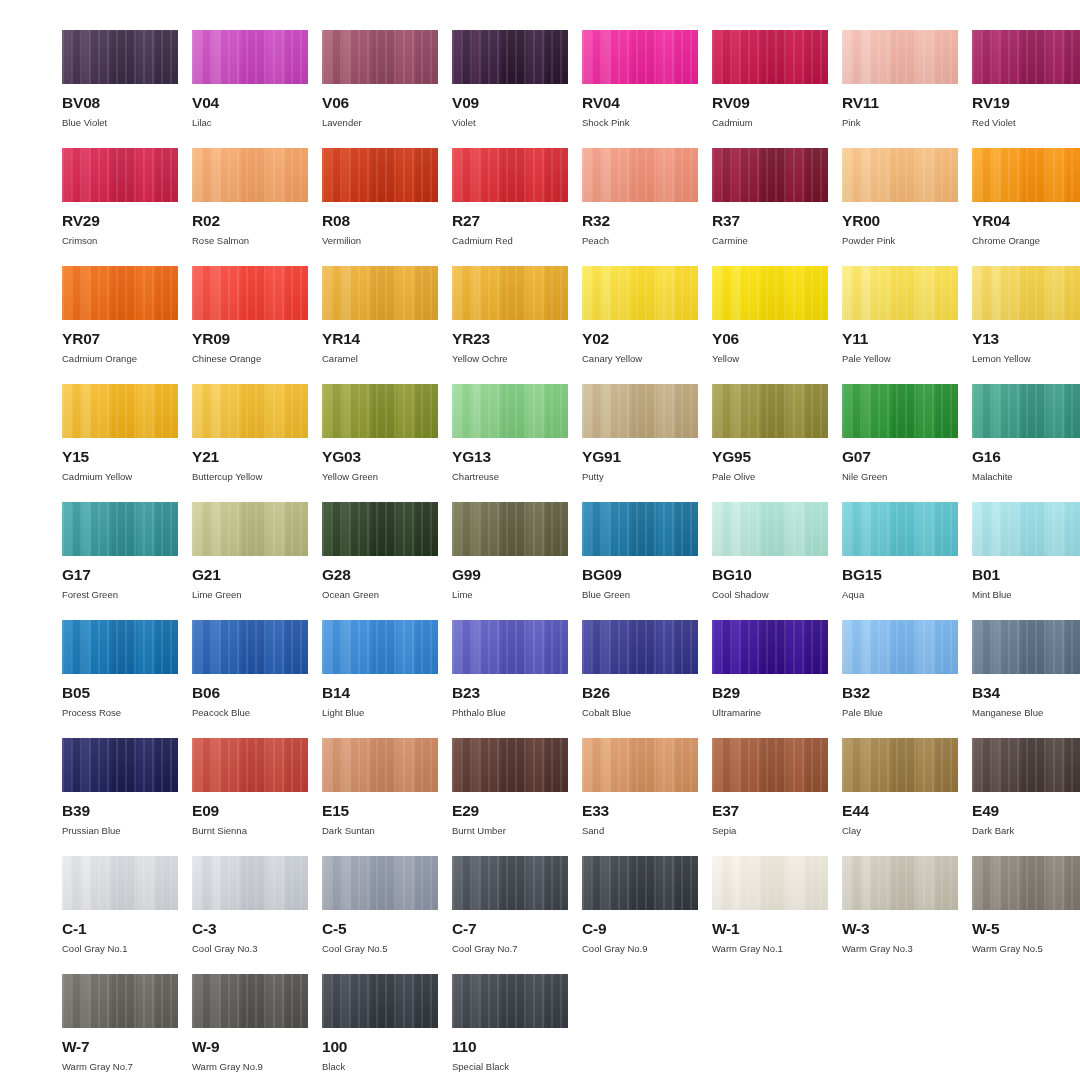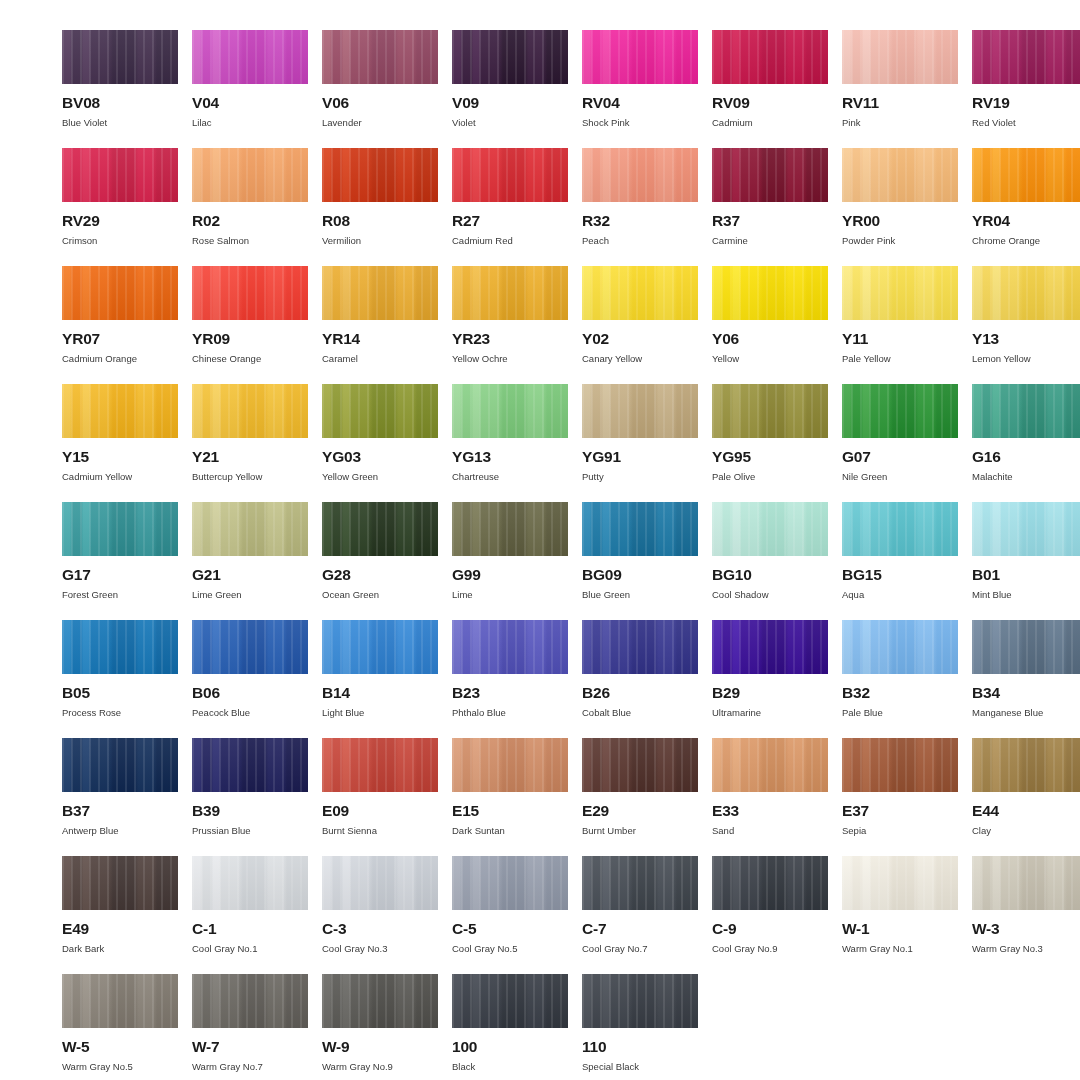--- a/index.html
+++ b/index.html
@@ -402,27 +402,20 @@
         <span class="swatch-name">Pale Blue</span>
       </div>
       <div class="swatch-cell">
         <div class="swatch-chip" style="background: linear-gradient(90deg, rgb(116, 137, 160) 0%, rgb(116, 137, 160) 7%, rgb(100, 122, 144) 9%, rgb(100, 122, 144) 17%, rgb(116, 137, 160) 18%, rgb(116, 137, 160) 23%, rgb(100, 122, 144) 25%, rgb(100, 122, 144) 40%, rgb(86, 107, 128) 44%, rgb(86, 107, 128) 62%, rgb(100, 122, 144) 66%, rgb(100, 122, 144) 78%, rgb(86, 107, 128) 82%, rgb(86, 107, 128) 100%);">
           <div class="streaks" style="background: repeating-linear-gradient(90deg, rgba(255, 255, 255, 0.1) 0px, rgba(255, 255, 255, 0.1) 2px, rgba(255, 255, 255, 0) 2px, rgba(255, 255, 255, 0) 9px), linear-gradient(rgba(255, 255, 255, 0.07) 0%, rgba(0, 0, 0, 0.05) 100%);"></div>
         </div>
         <span class="swatch-code">B34</span>
         <span class="swatch-name">Manganese Blue</span>
       </div>
       <div class="swatch-cell">
-        <div class="swatch-chip" style="background: linear-gradient(90deg, rgb(35, 66, 112) 0%, rgb(35, 66, 112) 7%, rgb(23, 51, 94) 9%, rgb(23, 51, 94) 17%, rgb(35, 66, 112) 18%, rgb(35, 66, 112) 23%, rgb(23, 51, 94) 25%, rgb(23, 51, 94) 40%, rgb(15, 39, 80) 44%, rgb(15, 39, 80) 62%, rgb(23, 51, 94) 66%, rgb(23, 51, 94) 78%, rgb(15, 39, 80) 82%, rgb(15, 39, 80) 100%);">
-          <div class="streaks" style="background: repeating-linear-gradient(90deg, rgba(255, 255, 255, 0.1) 0px, rgba(255, 255, 255, 0.1) 2px, rgba(255, 255, 255, 0) 2px, rgba(255, 255, 255, 0) 9px), linear-gradient(rgba(255, 255, 255, 0.07) 0%, rgba(0, 0, 0, 0.05) 100%);"></div>
-        </div>
-        <span class="swatch-code">B37</span>
-        <span class="swatch-name">Antwerp Blue</span>
-      </div>
-      <div class="swatch-cell">
         <div class="swatch-chip" style="background: linear-gradient(90deg, rgb(48, 49, 115) 0%, rgb(48, 49, 115) 7%, rgb(36, 37, 96) 9%, rgb(36, 37, 96) 17%, rgb(48, 49, 115) 18%, rgb(48, 49, 115) 23%, rgb(36, 37, 96) 25%, rgb(36, 37, 96) 40%, rgb(27, 28, 80) 44%, rgb(27, 28, 80) 62%, rgb(36, 37, 96) 66%, rgb(36, 37, 96) 78%, rgb(27, 28, 80) 82%, rgb(27, 28, 80) 100%);">
           <div class="streaks" style="background: repeating-linear-gradient(90deg, rgba(255, 255, 255, 0.1) 0px, rgba(255, 255, 255, 0.1) 2px, rgba(255, 255, 255, 0) 2px, rgba(255, 255, 255, 0) 9px), linear-gradient(rgba(255, 255, 255, 0.07) 0%, rgba(0, 0, 0, 0.05) 100%);"></div>
         </div>
         <span class="swatch-code">B39</span>
         <span class="swatch-name">Prussian Blue</span>
       </div>
       <div class="swatch-cell">
         <div class="swatch-chip" style="background: linear-gradient(90deg, rgb(212, 91, 76) 0%, rgb(212, 91, 76) 7%, rgb(201, 74, 62) 9%, rgb(201, 74, 62) 17%, rgb(212, 91, 76) 18%, rgb(212, 91, 76) 23%, rgb(201, 74, 62) 25%, rgb(201, 74, 62) 40%, rgb(189, 62, 51) 44%, rgb(189, 62, 51) 62%, rgb(201, 74, 62) 66%, rgb(201, 74, 62) 78%, rgb(189, 62, 51) 82%, rgb(189, 62, 51) 100%);">
           <div class="streaks" style="background: repeating-linear-gradient(90deg, rgba(255, 255, 255, 0.1) 0px, rgba(255, 255, 255, 0.1) 2px, rgba(255, 255, 255, 0) 2px, rgba(255, 255, 255, 0) 9px), linear-gradient(rgba(255, 255, 255, 0.07) 0%, rgba(0, 0, 0, 0.05) 100%);"></div>
         </div>

